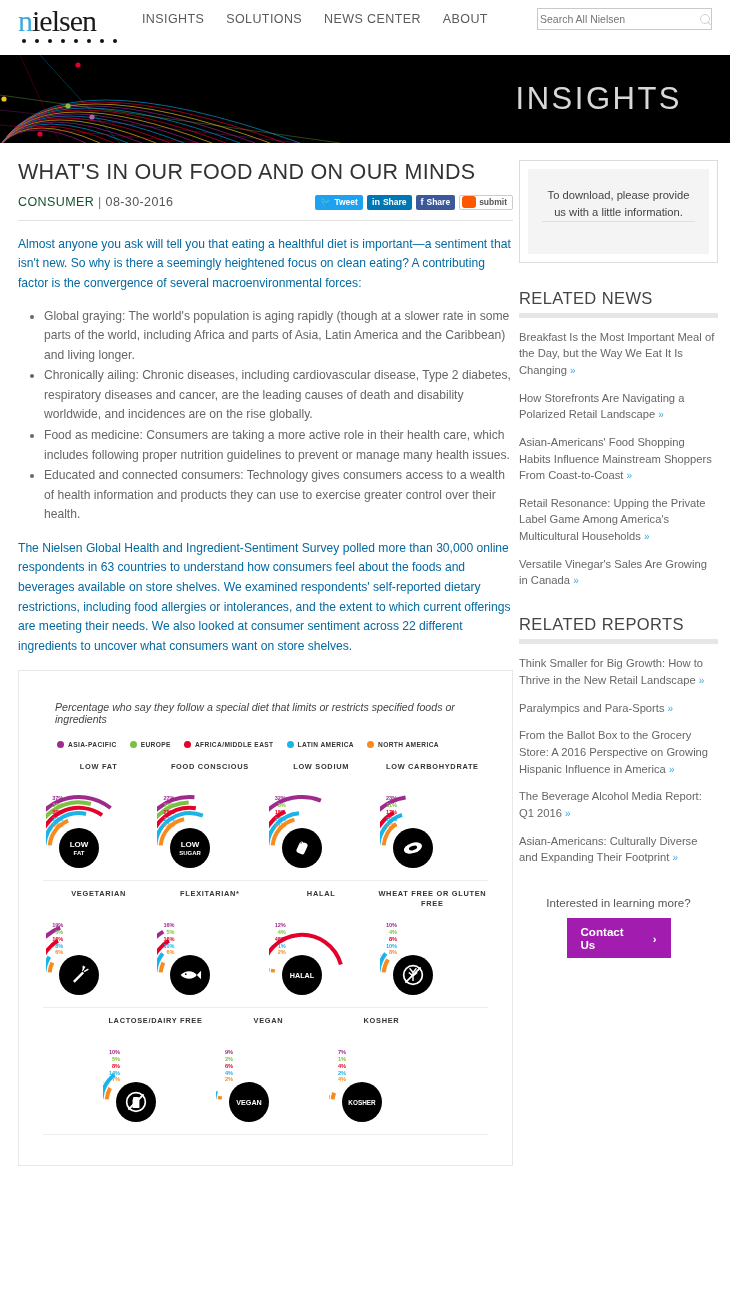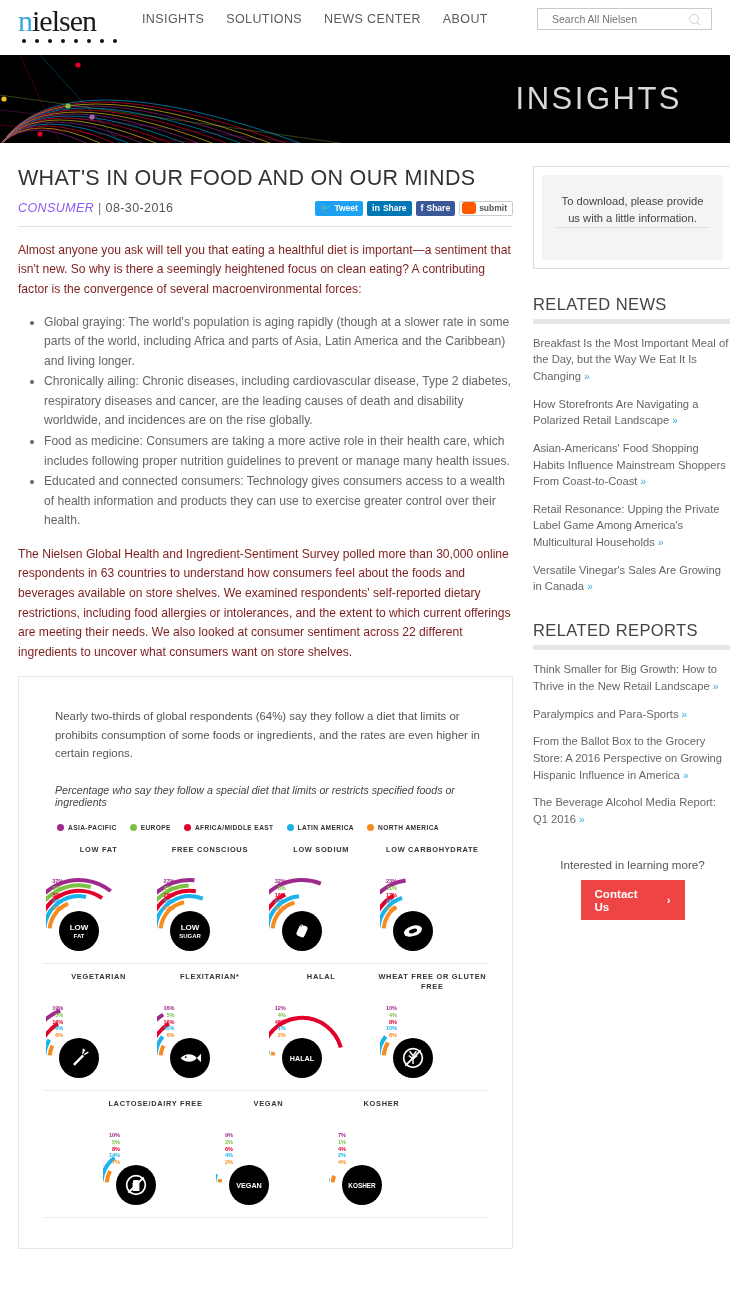--- a/index.html
+++ b/index.html
@@ -15,54 +15,54 @@
   
   .site-header { height:55px; background:#fff; position:relative; border-bottom:1px solid #fff; }
   .logo-wrap { position:absolute; left:18px; top:6px; width:115px; }
   .logo-word { font-family:"Liberation Serif", serif; font-size:30px; letter-spacing:-1px; color:#1a1a1a; line-height:30px; }
   .logo-word .hl { color:#3aa9dc; }
   .logo-dots { margin-top:3px; display:flex; gap:9px; padding-left:4px;}
   .logo-dots i { width:4px; height:4px; background:#111; border-radius:50%; display:block; }
   .main-nav { position:absolute; left:142px; top:12px; display:flex; gap:22px; }
   .main-nav a { font-size:12.5px; color:#5a5a5a; text-decoration:none; letter-spacing:.4px; }
   .search-box { position:absolute; right:18px; top:8px; width:175px; height:22px;
-      border:1px solid #c9c9c9; background:#fff; display:flex; align-items:center; padding:0 12px; }
+      border:1px solid #c9c9c9; background:#fff; display:flex; align-items:center; padding:0 0; }
   .search-box input { border:0; outline:0; flex:1; font-size:10.5px; color:#777; font-family:"Liberation Sans", sans-serif; background:transparent;}
   .search-ico { width:11px; height:11px; position:relative; opacity:.45; }
   .search-ico::before { content:""; position:absolute; width:8px;height:8px;border:1.3px solid #999;border-radius:50%;left:0;top:0;}
   .search-ico::after { content:""; position:absolute; width:4px;height:1.3px;background:#999;transform:rotate(45deg);left:7px;top:9px;}
 
   
   .hero { height:88px; background:#000; position:relative; overflow:hidden; }
   .hero-title { position:absolute; right:48px; top:50%; transform:translateY(-50%);
       color:#d8d8d8; font-size:31px; letter-spacing:2.5px; font-weight:400;}
   .hero svg { position:absolute; left:0; top:0; }
 
   
-  .page { display:flex; padding:6px 18px; gap:20px; }
+  .page { display:flex; padding:0 18px; gap:6px; }
   .col-main { width:495px; flex:0 0 495px; }
   .col-side { width:199px; flex:0 0 199px; }
 
   
   .article-title { font-size:21.5px; color:#333; font-weight:400; letter-spacing:.3px; margin:17px 0 9px; line-height:1.2; }
   .meta-row { display:flex; align-items:center; justify-content:space-between; }
   .meta-left { font-size:12.5px; letter-spacing:.4px; }
-  .meta-left a { color:#8b5cf6; text-decoration:none;font-style:italic; }
+  .meta-left a { color:#14532d; text-decoration:none; }
   .meta-left .sep { color:#777; }
   .share-row { display:flex; gap:4px; align-items:center; }
   .btn-share { height:15px; display:flex; align-items:center; gap:3px; padding:0 5px;
       font-size:8.5px; color:#fff; border-radius:2px; font-weight:bold; }
   .btn-tweet { background:#1da1f2; }
   .btn-li { background:#0077b5; }
   .btn-fb { background:#3b5998; }
   .btn-reddit { background:#fff; border:1px solid #ccc; color:#555; padding-left:2px; }
   .btn-reddit .rd { width:14px;height:12px;background:#ff5700;border-radius:3px; display:inline-block;}
   .glyph { font-weight:bold; font-size:9px; }
   .rule { height:1px; background:#e2e2e2; margin:10px 0 14px; }
-  .body-p { font-size:12.1px; line-height:1.62; color:#7f1d1d; margin:0 0 13px; }
+  .body-p { font-size:12.1px; line-height:1.62; color:#0369a1; margin:0 0 13px; }
   ul.bullets { margin:0 0 14px; padding-left:26px; }
   ul.bullets li { font-size:12.1px; line-height:1.62; color:#666; margin-bottom:1px; }
 
   
   .info-card { border:1px solid #e8e8e8; margin-top:14px; padding:30px 24px 22px; background:#fff; }
   .info-h { color:#3aa9dc; font-size:14.5px; letter-spacing:.3px; margin:0 0 14px; font-weight:400; }
   .info-p { font-size:11.4px; line-height:1.6; color:#555; margin:0 0 22px; padding-left:12px; }
   .info-sub { font-size:10.6px; font-style:italic; color:#444; padding-left:12px; margin-bottom:16px; }
   .legend { display:flex; gap:13px; align-items:center; padding-left:14px; margin-bottom:14px; }
   .legend .li { display:flex; align-items:center; gap:4px; }
@@ -83,21 +83,21 @@
   .dl-card { border:1px solid #dcdcdc; padding:8px; margin-top:17px; }
   .dl-inner { background:#f4f4f4; padding:18px 14px 18px; }
   .dl-txt { font-size:11.2px; color:#444; line-height:1.5; text-align:center; margin-bottom:0;}
   .dl-sep { height:1px; background:#e0e0e0; margin:0 0 14px; }
   .dl-btn { background:#0b9fd8; color:#fff; text-align:center; font-size:11.5px; padding:9px 0; }
   .side-h { font-size:16.5px; color:#444; letter-spacing:.4px; font-weight:400; margin:26px 0 5px; }
   .side-bar { height:5px; background:#e6e6e6; margin-bottom:11px; }
   .side-li { font-size:11.2px; line-height:1.48; color:#666; margin-bottom:11px; }
   .side-li .cv { color:#3aa9dc; font-size:10px; }
   .cta-q { font-size:11.6px; color:#555; text-align:center; margin:30px 0 9px;}
-  .cta-btn { background:#ef4444; color:#fff; font-size:11.6px; padding:7px 14px; display:flex;
+  .cta-btn { background:#a21caf; color:#fff; font-size:11.6px; padding:7px 14px; display:flex;
       gap:16px; align-items:center; justify-content:center; width:104px; margin:0 auto; font-weight:bold;}
 </style>
 </head>
 <body>
 
 <div class="site-header">
   <div class="logo-wrap">
     <div class="logo-word"><span class="hl">n</span>ielsen</div>
     <div class="logo-dots">
       <i></i>
@@ -195,21 +195,20 @@
     <ul class="bullets">
       <li>Global graying: The world's population is aging rapidly (though at a slower rate in some parts of the world, including Africa and parts of Asia, Latin America and the Caribbean) and living longer.</li>
       <li>Chronically ailing: Chronic diseases, including cardiovascular disease, Type 2 diabetes, respiratory diseases and cancer, are the leading causes of death and disability worldwide, and incidences are on the rise globally.</li>
       <li>Food as medicine: Consumers are taking a more active role in their health care, which includes following proper nutrition guidelines to prevent or manage many health issues.</li>
       <li>Educated and connected consumers: Technology gives consumers access to a wealth of health information and products they can use to exercise greater control over their health.</li>
     </ul>
 
     <p class="body-p">The Nielsen Global Health and Ingredient-Sentiment Survey polled more than 30,000 online respondents in 63 countries to understand how consumers feel about the foods and beverages available on store shelves. We examined respondents' self-reported dietary restrictions, including food allergies or intolerances, and the extent to which current offerings are meeting their needs. We also looked at consumer sentiment across 22 different ingredients to uncover what consumers want on store shelves.</p>
 
     <div class="info-card">
-      <p class="info-p">Nearly two-thirds of global respondents (64%) say they follow a diet that limits or prohibits consumption of some foods or ingredients, and the rates are even higher in certain regions.</p>
       <div class="info-sub">Percentage who say they follow a special diet that limits or restricts specified foods or ingredients</div>
 
       <div class="legend">
         <div class="li">
           <span class="dot" style="background:#9e2a8c"></span>
           <span class="lbl">ASIA-PACIFIC</span>
         </div>
         <div class="li">
           <span class="dot" style="background:#7bc143"></span>
           <span class="lbl">EUROPE</span>
@@ -245,21 +244,21 @@
               <div class="vals">
                 <span style="color: rgb(158, 42, 140);">37%</span>
                 <span style="color: rgb(123, 193, 67);">30%</span>
                 <span style="color: rgb(227, 0, 43);">36%</span>
                 <span style="color: rgb(27, 179, 232);">29%</span>
                 <span style="color: rgb(246, 139, 31);">19%</span>
               </div>
             </div>
         </div>
         <div class="chart-cell" style="width:113px">
-          <div class="chart-cap">FREE CONSCIOUS</div>
+          <div class="chart-cap">FOOD CONSCIOUS</div>
           <div class="arcbox">
               <svg width="105" height="92" viewBox="0 0 105 92">
                 <path d="M -17.805929602679022 61.55505711986941 A 51 51 0 0 1 37.44494288013059 15.194070397320978" stroke="#9e2a8c" stroke-width="4" fill="none" stroke-linecap="butt"></path>
                 <path d="M -12.426478232983598 62.025698130706765 A 45.6 45.6 0 0 1 31.673736825314137 20.419291076251653" stroke="#7bc143" stroke-width="4" fill="none" stroke-linecap="butt"></path>
                 <path d="M -7.047026863288167 62.49633914154413 A 40.199999999999996 40.199999999999996 0 0 1 38.826260744151334 26.224446129046036" stroke="#e3002b" stroke-width="4" fill="none" stroke-linecap="butt"></path>
                 <path d="M -1.667575493592743 62.96698015238148 A 34.8 34.8 0 0 1 45.84837392648142 33.65870615690658" stroke="#1bb3e8" stroke-width="4" fill="none" stroke-linecap="butt"></path>
                 <path d="M 3.711875876102681 63.437621163218836 A 29.4 29.4 0 0 1 27.054803373438094 37.20738572009279" stroke="#f68b1f" stroke-width="4" fill="none" stroke-linecap="butt"></path>
                 <circle cx="33" cy="66" r="20" fill="#000"></circle>
                 <text x="33" y="65" text-anchor="middle" fill="#fff" font-size="8" font-weight="bold" font-family="&quot;Liberation Sans&quot;, sans-serif">LOW</text>
                 <text x="33" y="73" text-anchor="middle" fill="#fff" font-size="6" font-weight="bold" font-family="&quot;Liberation Sans&quot;, sans-serif">SUGAR</text>
@@ -519,20 +518,21 @@
       <div class="side-li"><span>Versatile Vinegar's Sales Are Growing in Canada</span> <span class="cv">»</span></div>
     </div>
 
     <div class="side-h">RELATED REPORTS</div>
     <div class="side-bar"></div>
     <div>
       <div class="side-li"><span>Think Smaller for Big Growth: How to Thrive in the New Retail Landscape</span> <span class="cv">»</span></div>
       <div class="side-li"><span>Paralympics and Para-Sports</span> <span class="cv">»</span></div>
       <div class="side-li"><span>From the Ballot Box to the Grocery Store: A 2016 Perspective on Growing Hispanic Influence in America</span> <span class="cv">»</span></div>
       <div class="side-li"><span>The Beverage Alcohol Media Report: Q1 2016</span> <span class="cv">»</span></div>
+      <div class="side-li"><span>Asian-Americans: Culturally Diverse and Expanding Their Footprint</span> <span class="cv">»</span></div>
     </div>
 
     <div class="cta-q">Interested in learning more?</div>
     <div class="cta-btn">
       <span>Contact Us</span>
       <span>›</span>
     </div>
   </div>
 </div>
 

